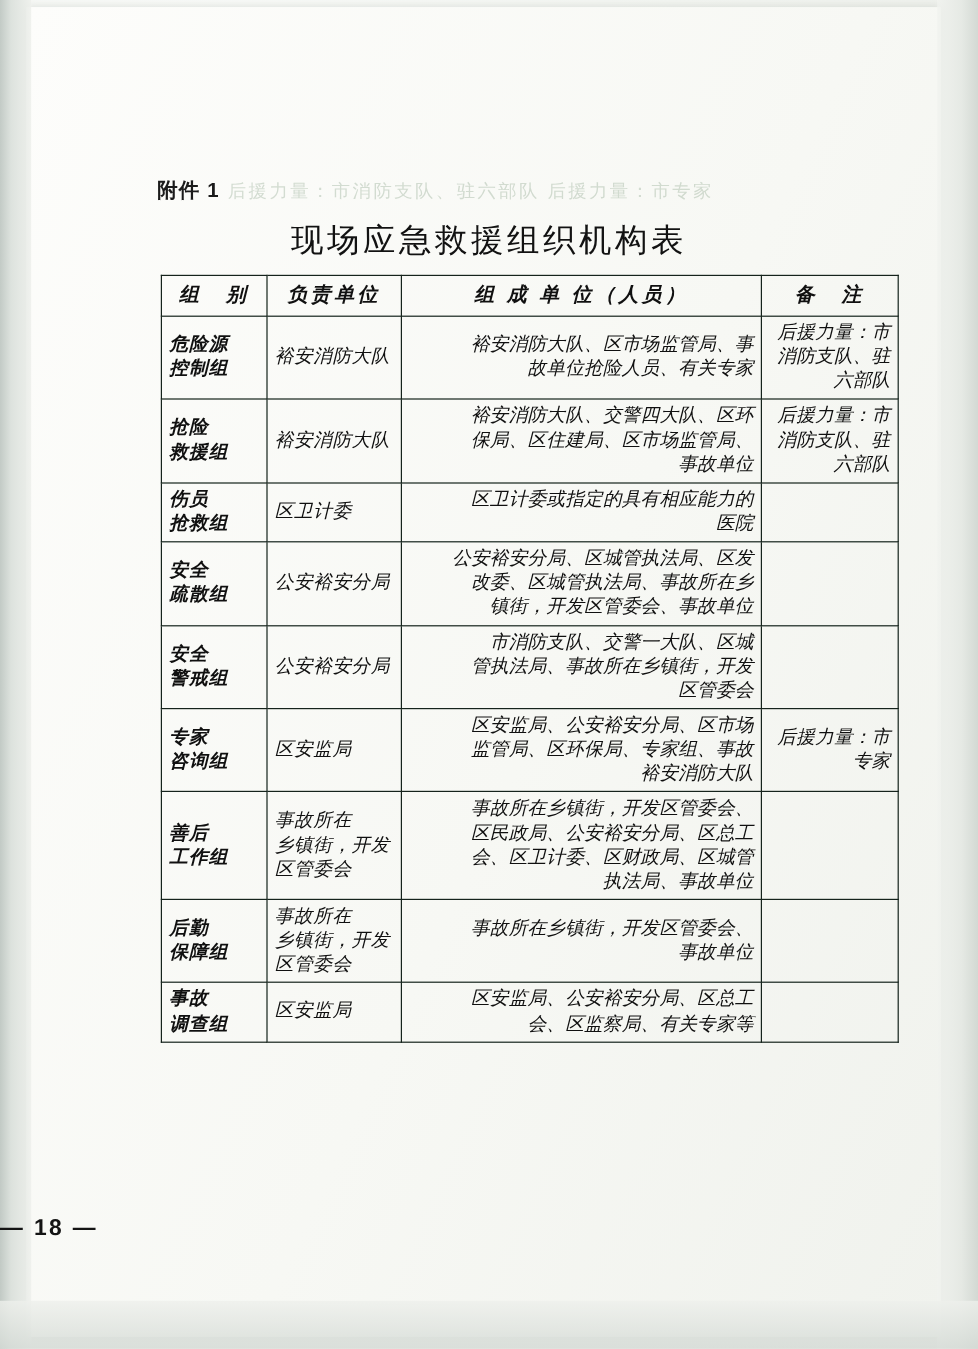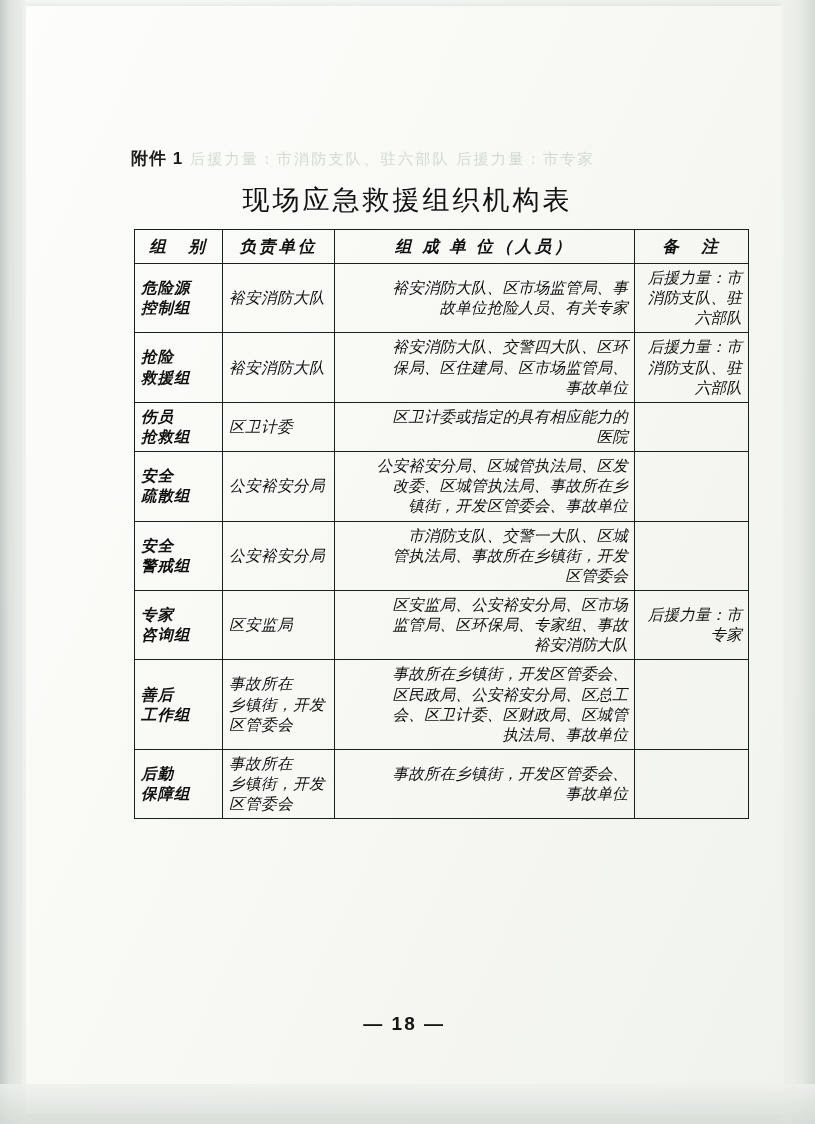--- a/index.html
+++ b/index.html
@@ -151,21 +151,21 @@
     font-size: 15px;
     margin-top: 20px;
   }
   .lines span { display: block; white-space: nowrap; }
 
   .page-number {
     position: absolute;
     left: 0;
     top: 1013px;
     width: 815px;
-    text-align: right;
+    text-align: left;
     padding-right: 370px;
     box-sizing: border-box;
     font-size: 19px;
     font-weight: bold;
     letter-spacing: 2px;
     color: #141414;
     font-family: "Liberation Sans", "DejaVu Sans", sans-serif;
   }
 </style>
 </head>
@@ -391,18 +391,40 @@
             <td class="members">
               <div class="lines">
                 <span>事故所在乡镇街，开发区管委会、</span>
                 <span>事故单位</span>
               </div>
             </td>
             <td class="remark">
               <div class="lines"></div>
             </td>
           </tr>
+          <tr>
+            <td class="group">
+              <div class="lines">
+                <span>事故</span>
+                <span>调查组</span>
+              </div>
+            </td>
+            <td class="unit">
+              <div class="lines">
+                <span>区安监局</span>
+              </div>
+            </td>
+            <td class="members">
+              <div class="lines">
+                <span>区安监局、公安裕安分局、区总工</span>
+                <span>会、区监察局、有关专家等</span>
+              </div>
+            </td>
+            <td class="remark">
+              <div class="lines"></div>
+            </td>
+          </tr>
         </tbody>
     </table>
 
     <div class="page-number">— 18 —</div>
   </div>
 </div>
 
 </body></html>

